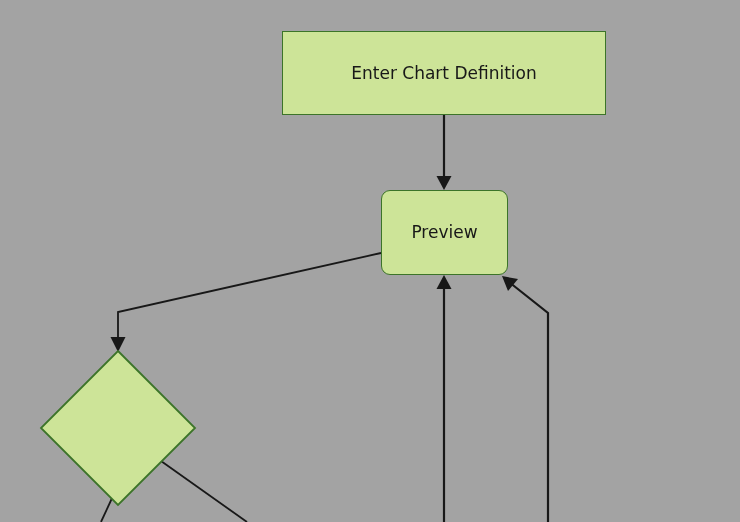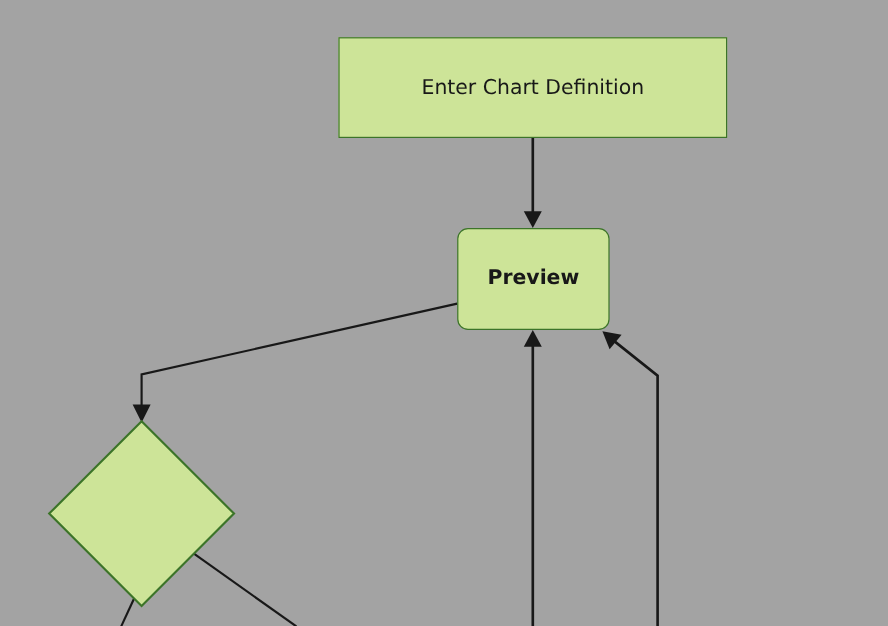--- a/index.html
+++ b/index.html
@@ -87,16 +87,16 @@
 
     <g>
       <polygon points="118,351 195,428 118,505 41,428" fill="#cde498" stroke="#3c7429" stroke-width="1.8"></polygon>
     </g>
   </svg>
 
   <div class="node-rect" style="left:282px; top:31px; width:324px; height:84px;"></div>
   <div class="node-label" style="left:282px; top:31px; width:324px; height:84px;">Enter Chart Definition</div>
 
   <div class="node-rect rounded" style="left:381px; top:190px; width:127px; height:85px;"></div>
-  <div class="node-label" style="left:381px; top:190px; width:127px; height:85px;font-weight:bold;">Preview</div>
+  <div class="node-label" style="left:381px; top:190px; width:127px; height:85px;">Preview</div>
 
 
 </div>
 
 </body></html>

